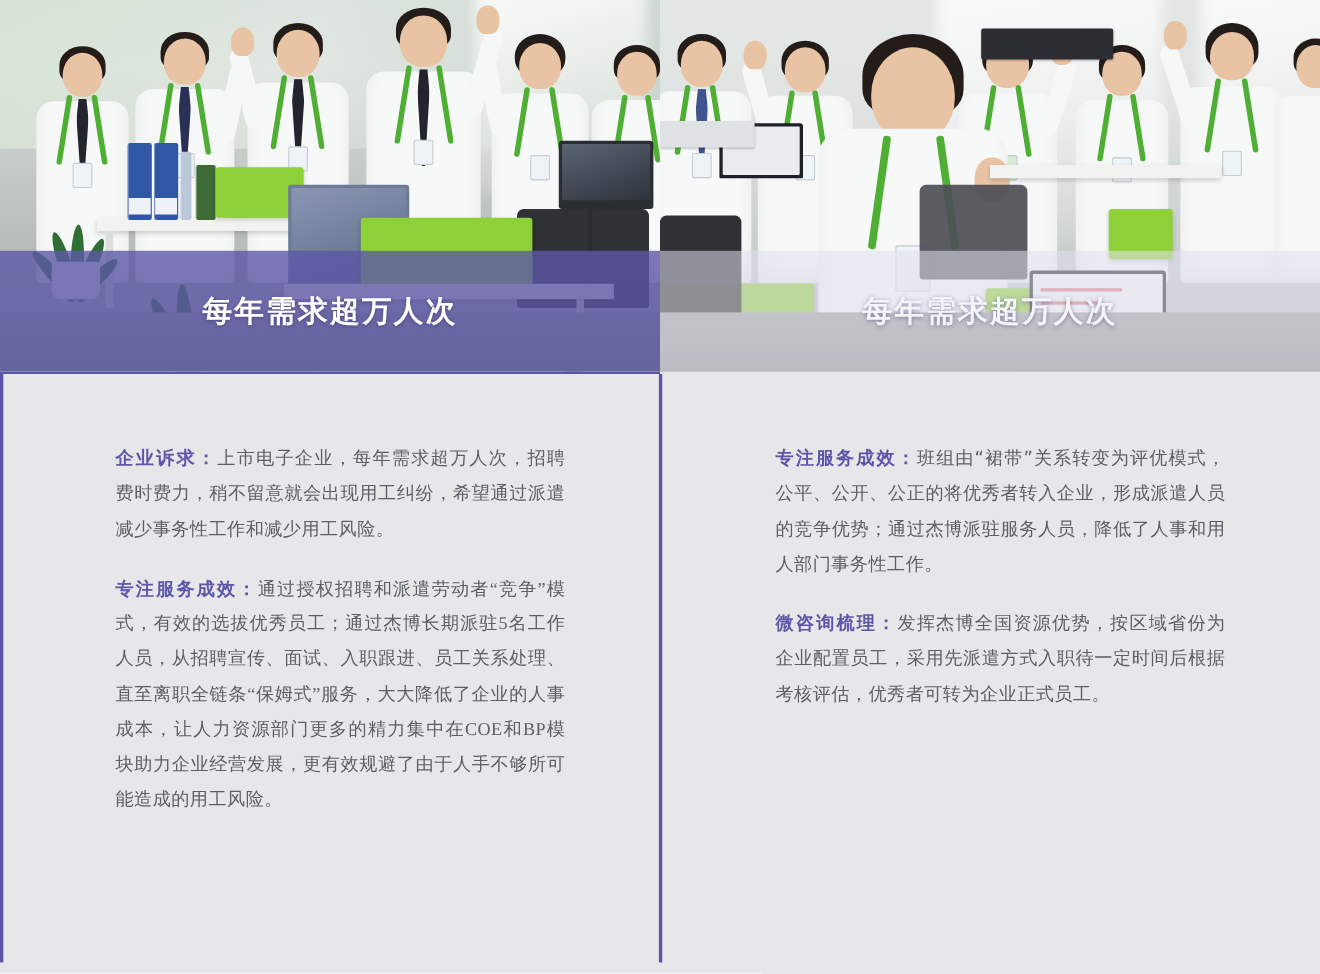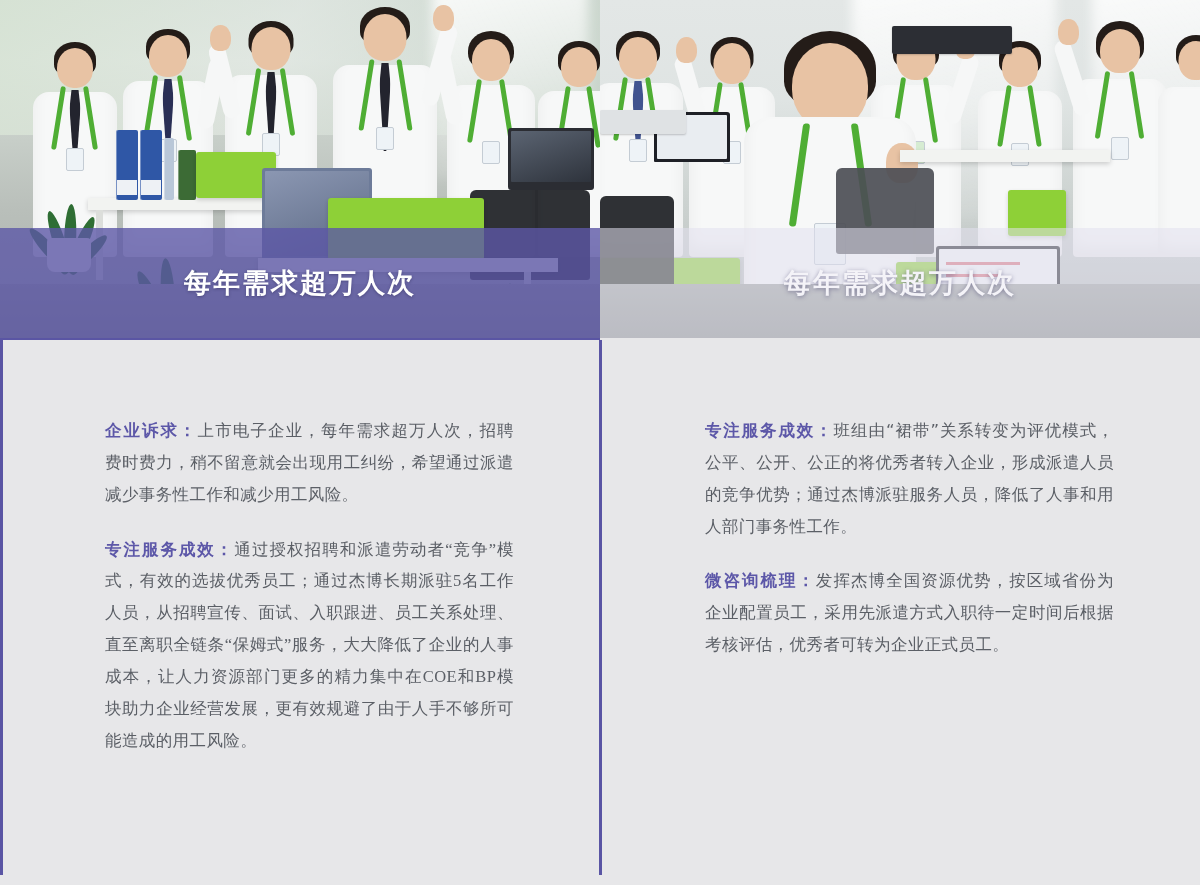--- a/index.html
+++ b/index.html
@@ -268,21 +268,21 @@
   .content {
     position: absolute;
     left: 0;
     top: 338px;
     width: 1200px;
     height: 547px;
     background: #e7e7e9;
   }
   .col {
     position: absolute;
-    top: 17px;
+    top: 3px;
     width: 600px;
     height: 404px;
     box-sizing: border-box;
   }
   .col.left  { left: 0;     padding: 60px 86px 0 105px; }
   .col.right { left: 600px; padding: 60px 86px 0 105px; }
 
   
   .rule-v-center {
     position: absolute;

